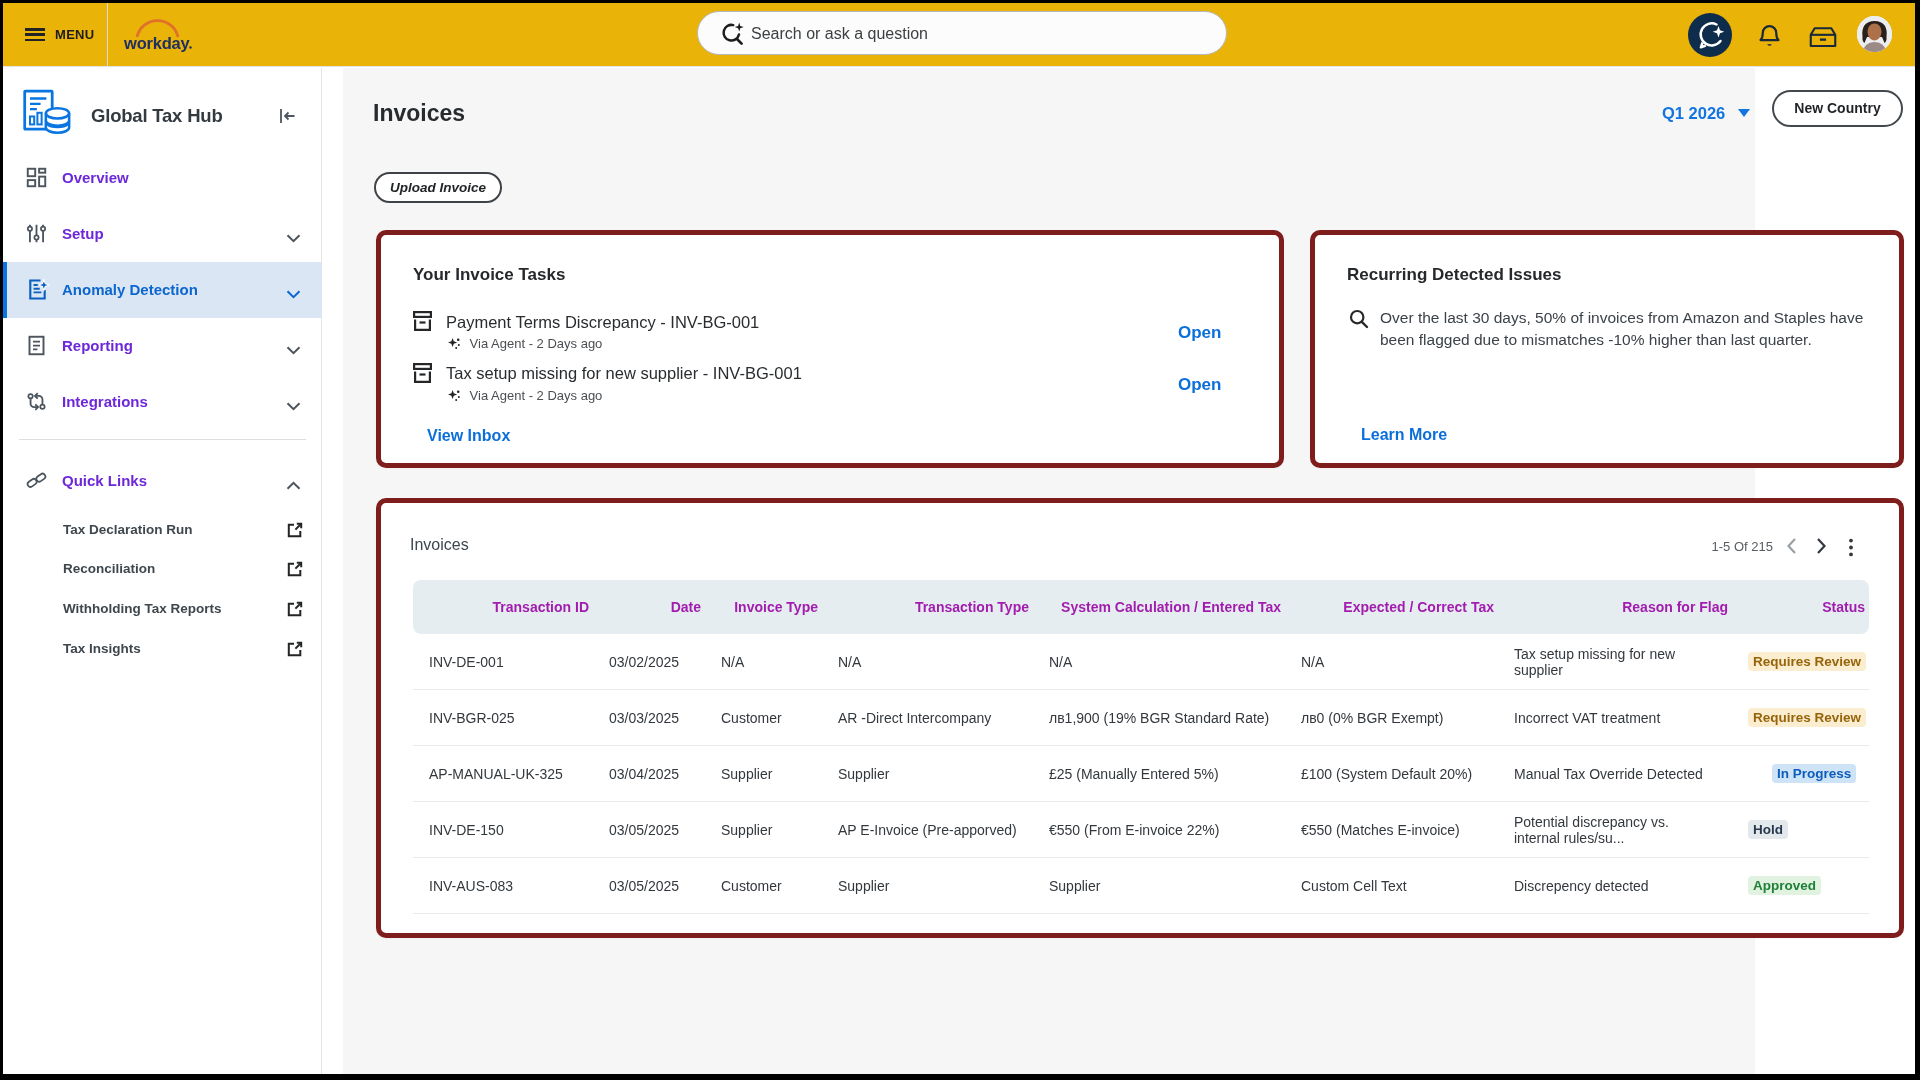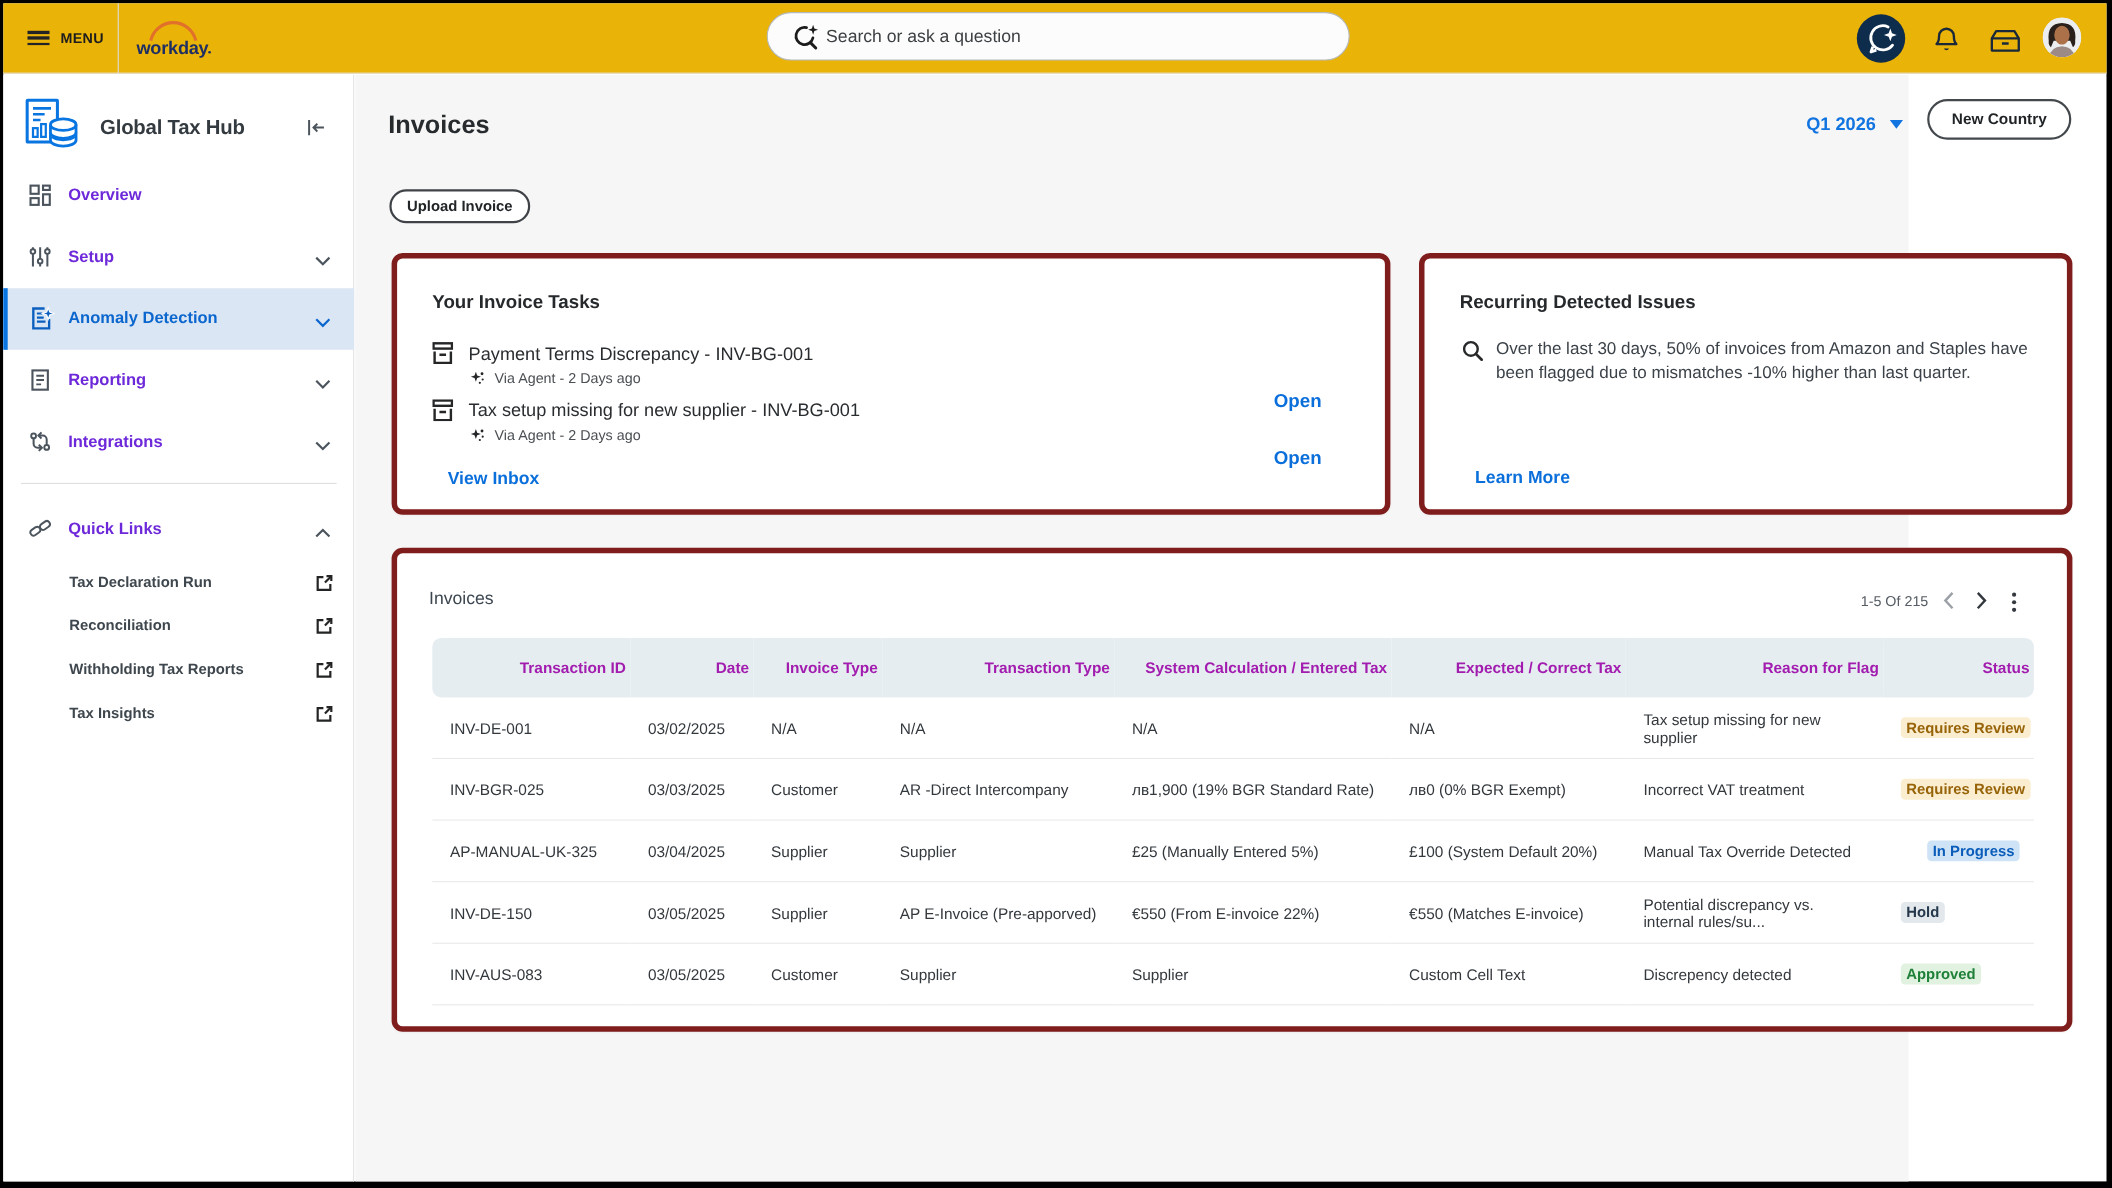--- a/index.html
+++ b/index.html
@@ -38,38 +38,38 @@
 #nav-anomaly .nlbl { color:#0b66ce; }
 #nav-reporting { top:250px; }
 #nav-integrations { top:306px; }
 #sbDivider { position:absolute; left:16px; top:371px; width:287px; height:1px; background:#dfdfdf; }
 #nav-quick { top:385px; }
 .sublink { position:absolute; left:60px; width:244px; height:20px; font-size:13.5px; font-weight:bold; color:#3f474e; }
 .sublink svg { position:absolute; right:4px; top:0px; }
 #sub1 { top:454px; } #sub2 { top:493px; } #sub3 { top:533px; } #sub4 { top:573px; }
 
 
-#main { position:absolute; left:320px; top:65px; width:1412px; height:1006px; background:#f6f6f6; }
+#main { position:absolute; left:340px; top:65px; width:1412px; height:1006px; background:#f6f6f6; }
 #h1 { position:absolute; left:30px; top:32px; font-size:23px; font-weight:bold; color:#272b2e; }
 #q1 { position:absolute; left:1319px; top:36px; font-size:16.5px; font-weight:bold; color:#1274e0; }
 #q1 .tri { position:absolute; left:76px; top:5px; width:0; height:0; border-left:6px solid transparent; border-right:6px solid transparent; border-top:8.5px solid #1274e0; }
 #newCountry { position:absolute; left:1429px; top:22px; width:131px; height:37px; border:2px solid #43484d; border-radius:18.5px; background:#fff; text-align:center; line-height:33px; font-size:14px; font-weight:bold; color:#1f2326; }
-#uploadInv { position:absolute; left:31px; top:104px; width:128px; height:31px; border:2px solid #3f4347; border-radius:16px; background:#fff; text-align:center; line-height:27px; font-size:13.5px; font-weight:bold; color:#222527; }
+#uploadInv { position:absolute; left:31px; top:104px; width:128px; height:31px; border:2px solid #3f4347; border-radius:16px; background:#fff; text-align:center; line-height:27px; font-size:13.5px; font-weight:bold; color:#222527;font-style:italic; }
 
 .card { position:absolute; background:#fff; border:5px solid #7f1d1d; border-radius:10px; box-shadow:0 1px 2px rgba(0,0,0,.03); }
 #card1 { left:33px; top:162px; width:908px; height:238px; }
 #card2 { left:967px; top:162px; width:594px; height:238px; }
 .cardTitle { position:absolute; left:32px; top:30px; font-size:17px; font-weight:bold; color:#26292c; }
 
 
 .taskIco { position:absolute; left:32px; }
 .taskTitle { position:absolute; left:65px; font-size:16.5px; color:#2a2d30; }
 .taskSub { position:absolute; left:67px; font-size:13px; color:#4b4f53; }
 .taskSub svg { vertical-align:-2px; margin-right:5px; }
-.openLnk { position:absolute; left:797px; font-size:17px; font-weight:bold; color:#0b6fdb;margin-top:32px; }
+.openLnk { position:absolute; left:797px; font-size:17px; font-weight:bold; color:#0b6fdb; }
 #viewInbox { position:absolute; left:46px; top:192px; font-size:16px; font-weight:bold; color:#0b6fdb; }
 
 
 #riIcon { position:absolute; left:34px; top:74px; }
 #riText { position:absolute; left:65px; top:72px; width:492px; font-size:15.5px; line-height:22px; color:#3c4249; }
 #learnMore { position:absolute; left:46px; top:191px; font-size:16px; font-weight:bold; color:#0b6fdb; }
 
 
 #tcard { left:33px; top:430px; width:1528px; height:440px; }
 #tLabel { position:absolute; left:29px; top:33px; font-size:16px; color:#3c4650; }

